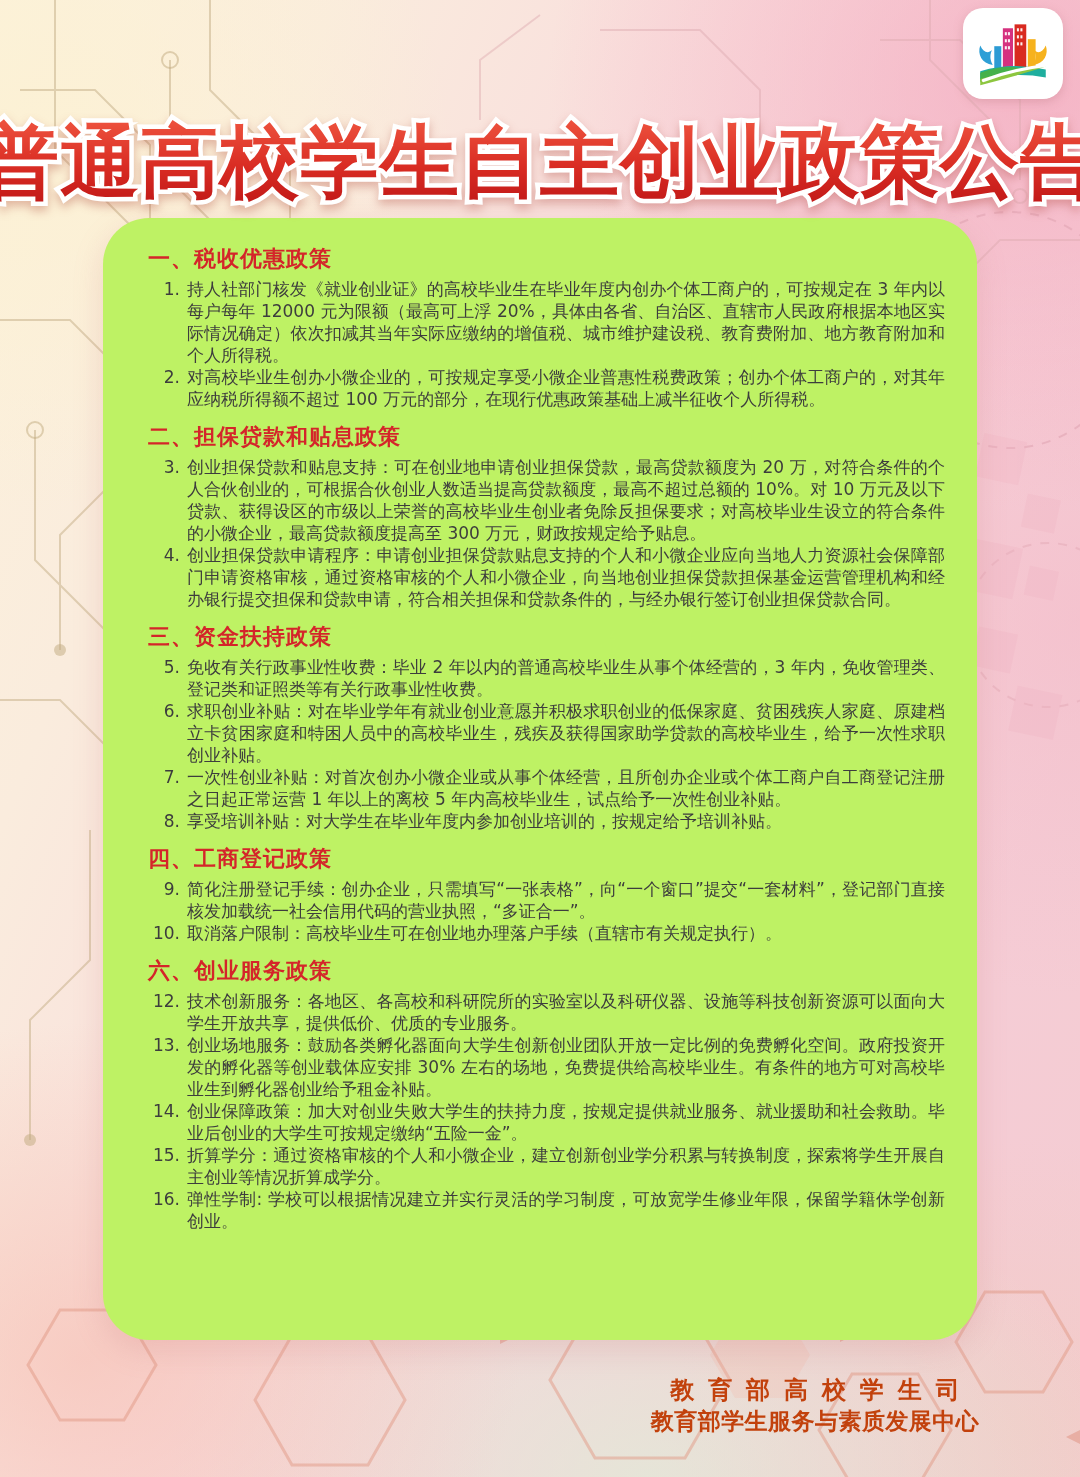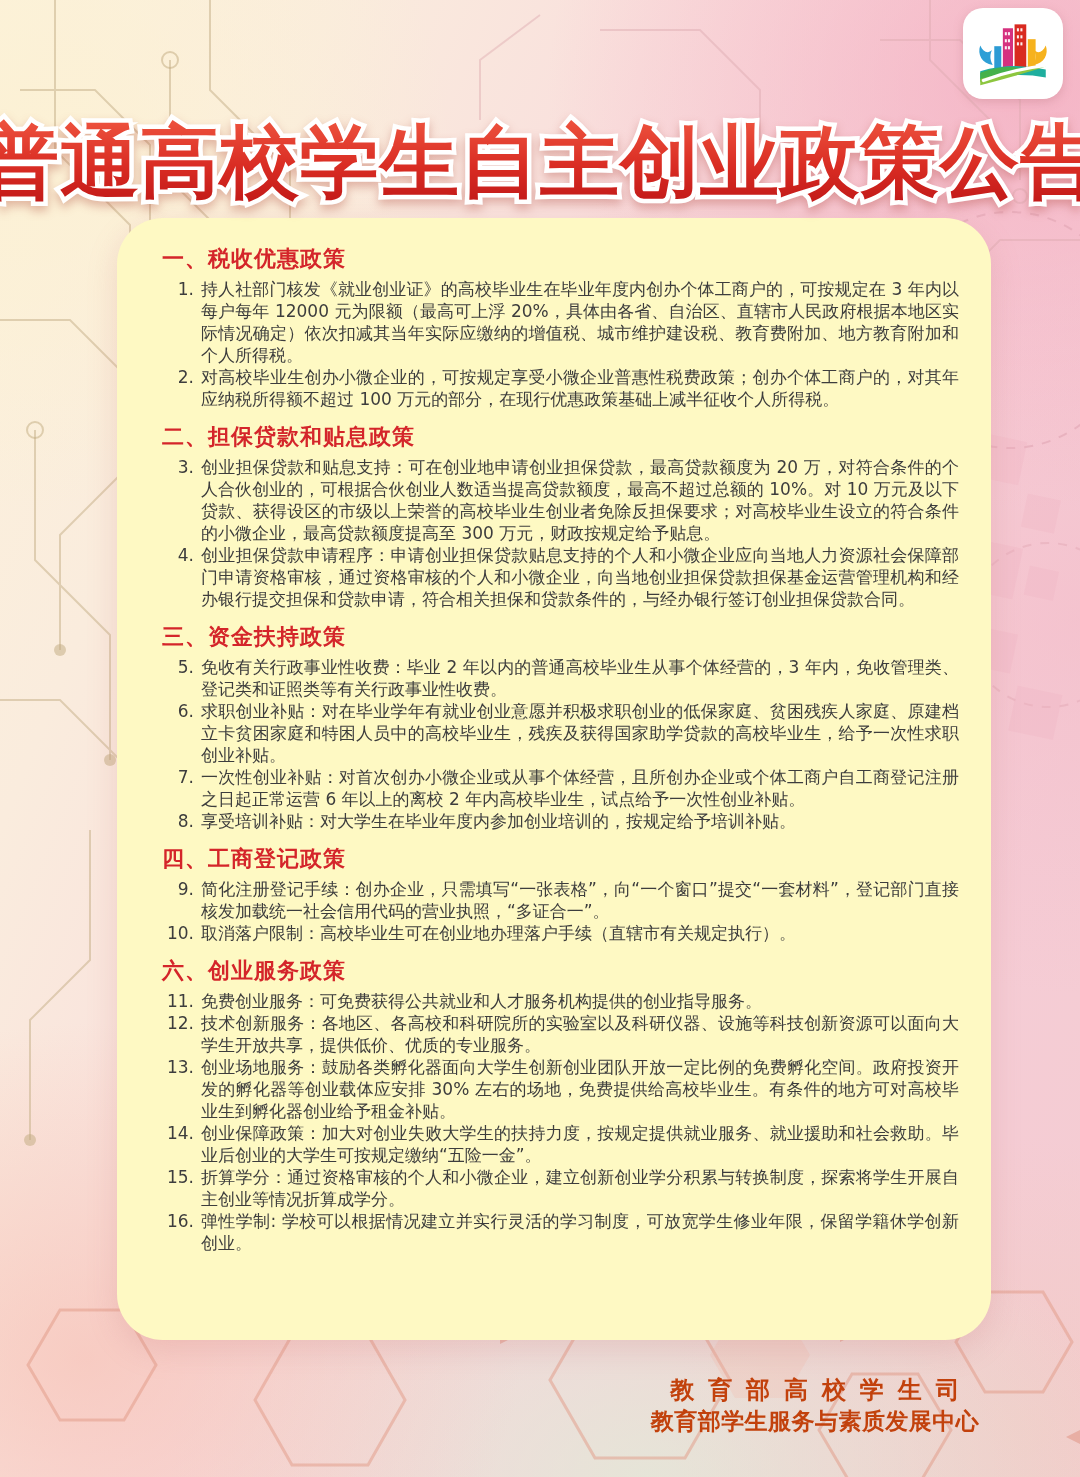--- a/index.html
+++ b/index.html
@@ -27,22 +27,22 @@
     stroke:#ffffff;stroke-width:9px;paint-order:stroke;
   }
   
   .logo-badge{
     position:absolute;top:8px;right:17px;width:100px;height:91px;z-index:4;
     background:#fff;border-radius:20px;box-shadow:0 3px 10px rgba(190,120,130,.35);
     display:flex;align-items:center;justify-content:center;
   }
   
   .policy-card{
-    position:absolute;left:117px;top:218px;width:874px;height:1122px;z-index:2;
-    background:#fef9c3;border-radius:46px;
+    position:absolute;left:103px;top:218px;width:874px;height:1122px;z-index:2;
+    background:#bef264;border-radius:46px;
     box-shadow:0 10px 30px rgba(200,120,120,.22);
     box-sizing:border-box;padding:25px 32px 24px 45px;
   }
   .section{margin:0;}
   .section-heading{
     color:#d4252a;font-weight:bold;font-size:22px;line-height:26px;
     margin:14px 0 6px 0;letter-spacing:1px;
   }
   .section:first-child .section-heading{margin-top:3px;}
   .policy-item{display:flex;color:#3d3d3d;font-size:17px;line-height:22px;}
@@ -223,21 +223,21 @@
     <span class="item-text">免收有关行政事业性收费：毕业 2 年以内的普通高校毕业生从事个体经营的，3 年内，免收管理类、登记类和证照类等有关行政事业性收费。</span>
   </div>
 
   <div class="policy-item">
     <span class="item-number">6.</span>
     <span class="item-text">求职创业补贴：对在毕业学年有就业创业意愿并积极求职创业的低保家庭、贫困残疾人家庭、原建档立卡贫困家庭和特困人员中的高校毕业生，残疾及获得国家助学贷款的高校毕业生，给予一次性求职创业补贴。</span>
   </div>
 
   <div class="policy-item">
     <span class="item-number">7.</span>
-    <span class="item-text">一次性创业补贴：对首次创办小微企业或从事个体经营，且所创办企业或个体工商户自工商登记注册之日起正常运营 6 年以上的离校 2 年内高校毕业生，试点给予一次性创业补贴。</span>
+    <span class="item-text">一次性创业补贴：对首次创办小微企业或从事个体经营，且所创办企业或个体工商户自工商登记注册之日起正常运营 1 年以上的离校 5 年内高校毕业生，试点给予一次性创业补贴。</span>
   </div>
 
   <div class="policy-item">
     <span class="item-number">8.</span>
     <span class="item-text">享受培训补贴：对大学生在毕业年度内参加创业培训的，按规定给予培训补贴。</span>
   </div>
 </div>
   </div>
 
   <div class="section">
@@ -255,24 +255,20 @@
   <div class="policy-item">
     <span class="item-number">10.</span>
     <span class="item-text">取消落户限制：高校毕业生可在创业地办理落户手续（直辖市有关规定执行）。</span>
   </div>
 </div>
   </div>
 
   <div class="section">
     <div class="section-heading">六、创业服务政策</div>
     <div>
-  <div class="policy-item">
-    <span class="item-number">11.</span>
-    <span class="item-text">免费创业服务：可免费获得公共就业和人才服务机构提供的创业指导服务。</span>
-  </div>
 
   <div class="policy-item">
     <span class="item-number">12.</span>
     <span class="item-text">技术创新服务：各地区、各高校和科研院所的实验室以及科研仪器、设施等科技创新资源可以面向大学生开放共享，提供低价、优质的专业服务。</span>
   </div>
 
   <div class="policy-item">
     <span class="item-number">13.</span>
     <span class="item-text">创业场地服务：鼓励各类孵化器面向大学生创新创业团队开放一定比例的免费孵化空间。政府投资开发的孵化器等创业载体应安排 30% 左右的场地，免费提供给高校毕业生。有条件的地方可对高校毕业生到孵化器创业给予租金补贴。</span>
   </div>

